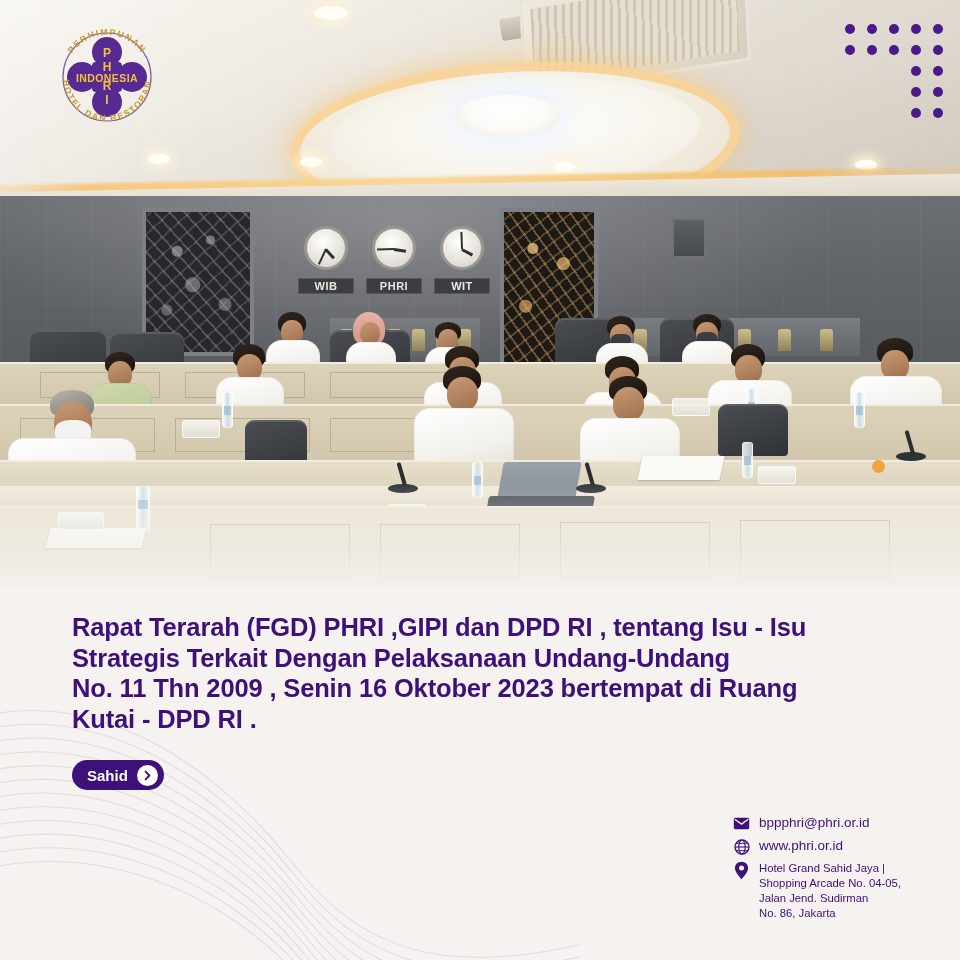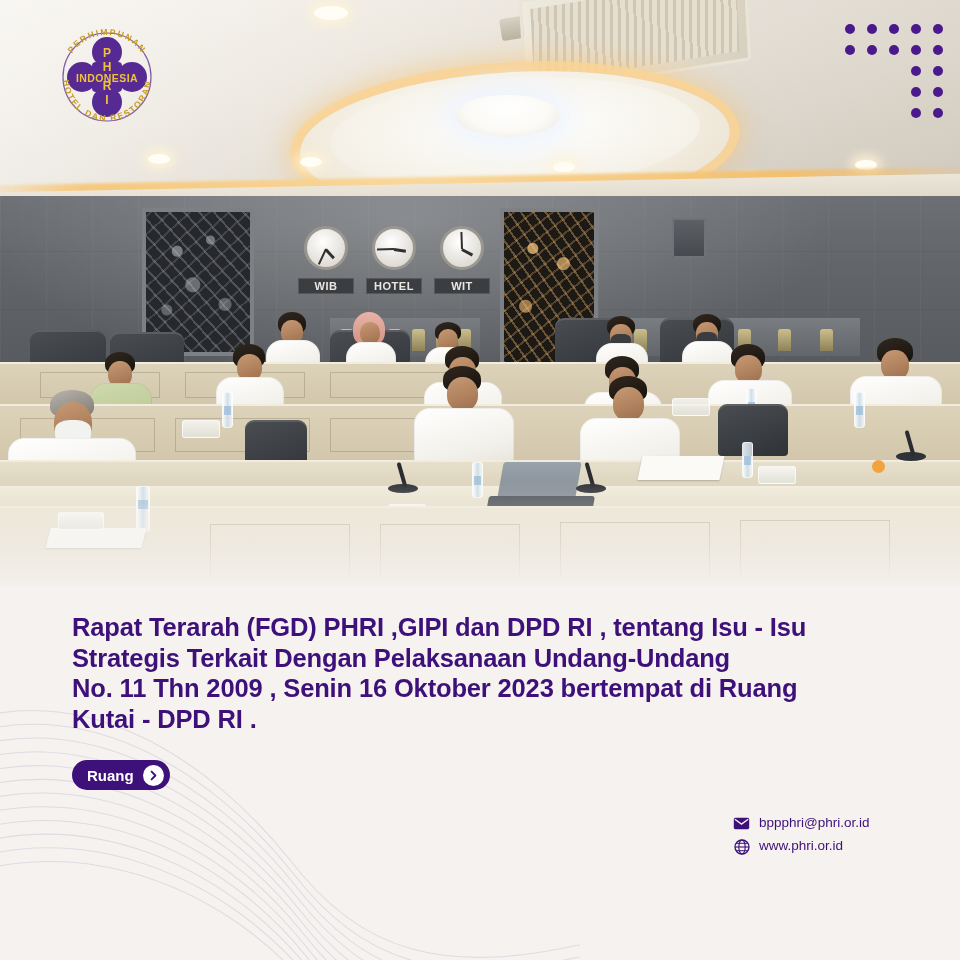--- a/index.html
+++ b/index.html
@@ -277,21 +277,21 @@
     <div class="clock" style="left:304px;top:226px;">
       <div class="h" style="transform:rotate(48deg);"></div>
       <div class="m" style="transform:rotate(115deg);"></div>
     </div>
     <div class="clock-lbl" style="left:298px;top:278px;">WIB</div>
 
     <div class="clock" style="left:372px;top:226px;">
       <div class="h" style="transform:rotate(8deg);"></div>
       <div class="m" style="transform:rotate(178deg);"></div>
     </div>
-    <div class="clock-lbl" style="left:366px;top:278px;">HOTEL</div>
+    <div class="clock-lbl" style="left:366px;top:278px;">PHRI</div>
 
     <div class="clock" style="left:440px;top:226px;">
       <div class="h" style="transform:rotate(28deg);"></div>
       <div class="m" style="transform:rotate(268deg);"></div>
     </div>
     <div class="clock-lbl" style="left:434px;top:278px;">WIT</div>
 
     <div class="speaker"></div>
 
     <div class="trophy-shelf">
@@ -517,21 +517,21 @@
       </g>
     </svg>
   </div>
 
   <div class="headline">Rapat Terarah (FGD) PHRI ,GIPI dan DPD RI , tentang Isu - Isu
 Strategis   Terkait Dengan Pelaksanaan Undang-Undang
 No. 11 Thn 2009 , Senin 16 Oktober 2023 bertempat di Ruang
 Kutai - DPD RI .</div>
 
   <div class="swipe">
-    <span class="swipe-label">Ruang</span>
+    <span class="swipe-label">Sahid</span>
     <span class="swipe-circle">
       <svg width="11" height="11" viewBox="0 0 11 11">
         <path d="M3.6 1.6 L7.4 5.5 L3.6 9.4" fill="none" stroke="#3d107a" stroke-width="1.9" stroke-linecap="round" stroke-linejoin="round"></path>
       </svg>
     </span>
   </div>
 
   <div class="contact">
 
     <div class="crow">
@@ -550,16 +550,28 @@
           <circle cx="8" cy="8" r="7" fill="none" stroke="#3d107a" stroke-width="1.3"></circle>
           <ellipse cx="8" cy="8" rx="3.2" ry="7" fill="none" stroke="#3d107a" stroke-width="1.1"></ellipse>
           <line x1="1" y1="8" x2="15" y2="8" stroke="#3d107a" stroke-width="1.1"></line>
           <line x1="2.2" y1="4.3" x2="13.8" y2="4.3" stroke="#3d107a" stroke-width="1"></line>
           <line x1="2.2" y1="11.7" x2="13.8" y2="11.7" stroke="#3d107a" stroke-width="1"></line>
         </svg>
       </span>
       <span class="ctext">www.phri.or.id</span>
     </div>
 
+    <div class="crow crow-addr">
+      <span class="cicon">
+        <svg width="15" height="19" viewBox="0 0 15 19">
+          <path d="M7.5 0.7 C3.7 0.7 0.9 3.5 0.9 7.1 C0.9 11.6 7.5 18.3 7.5 18.3 C7.5 18.3 14.1 11.6 14.1 7.1 C14.1 3.5 11.3 0.7 7.5 0.7 Z" fill="#3d107a"></path>
+          <circle cx="7.5" cy="6.9" r="2.5" fill="#f5f2ef"></circle>
+        </svg>
+      </span>
+      <span class="caddr">Hotel Grand Sahid Jaya |
+Shopping Arcade No. 04-05,
+Jalan Jend. Sudirman
+No. 86, Jakarta</span>
+    </div>
 
   </div>
 
 </div>
 
 </body></html>

